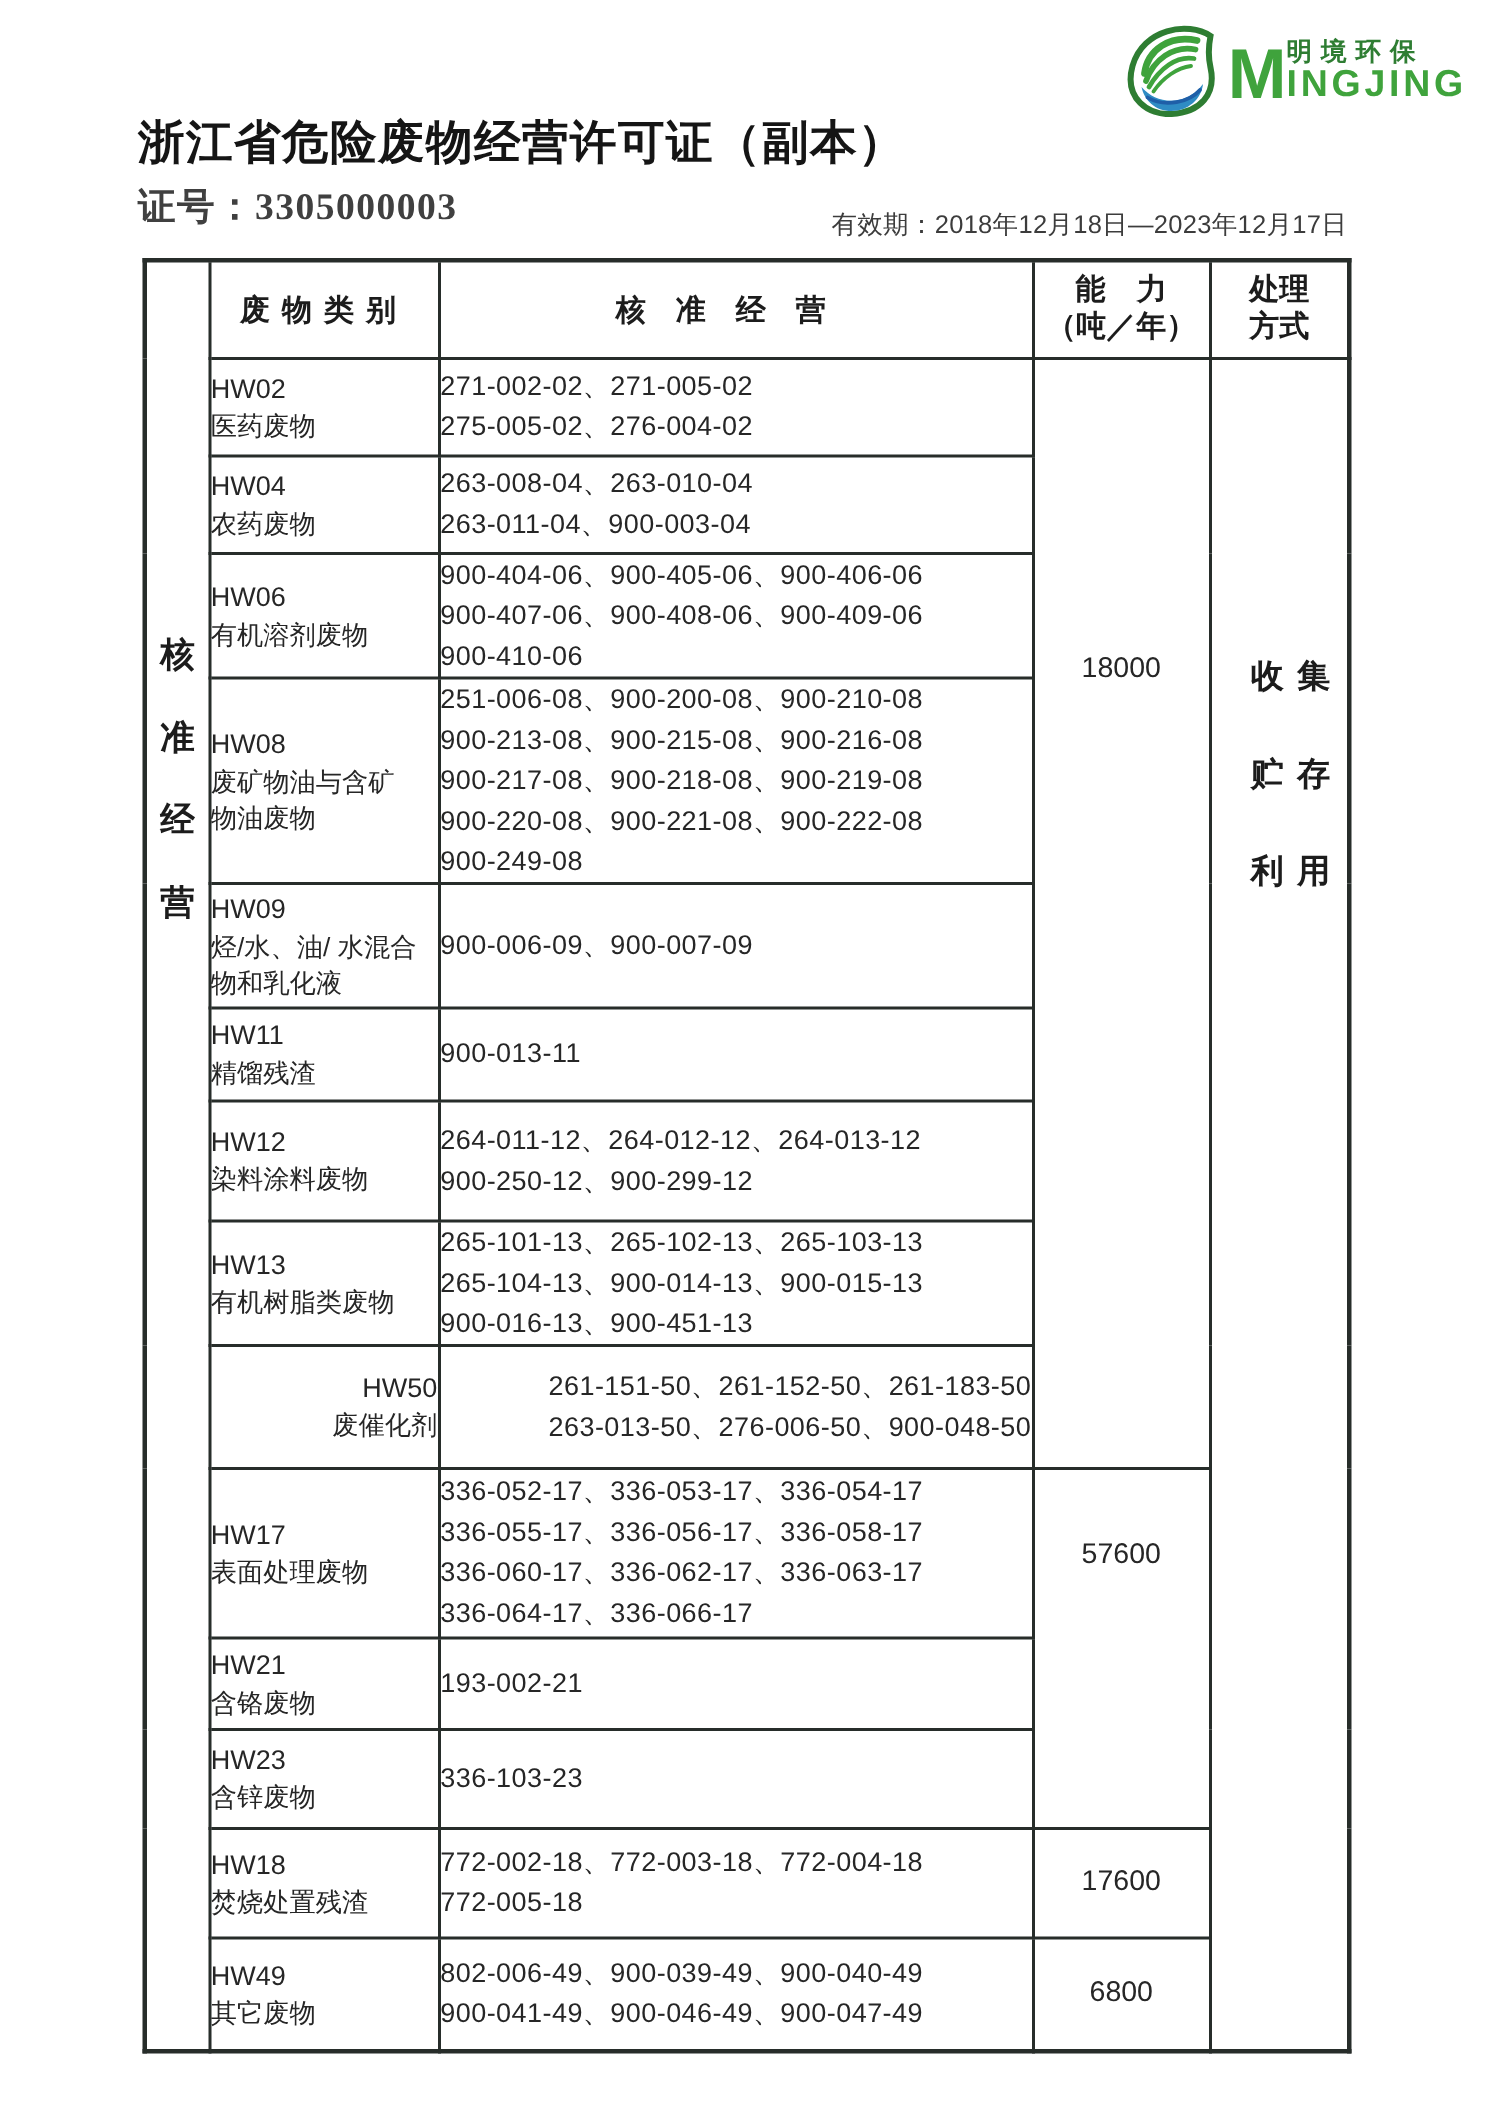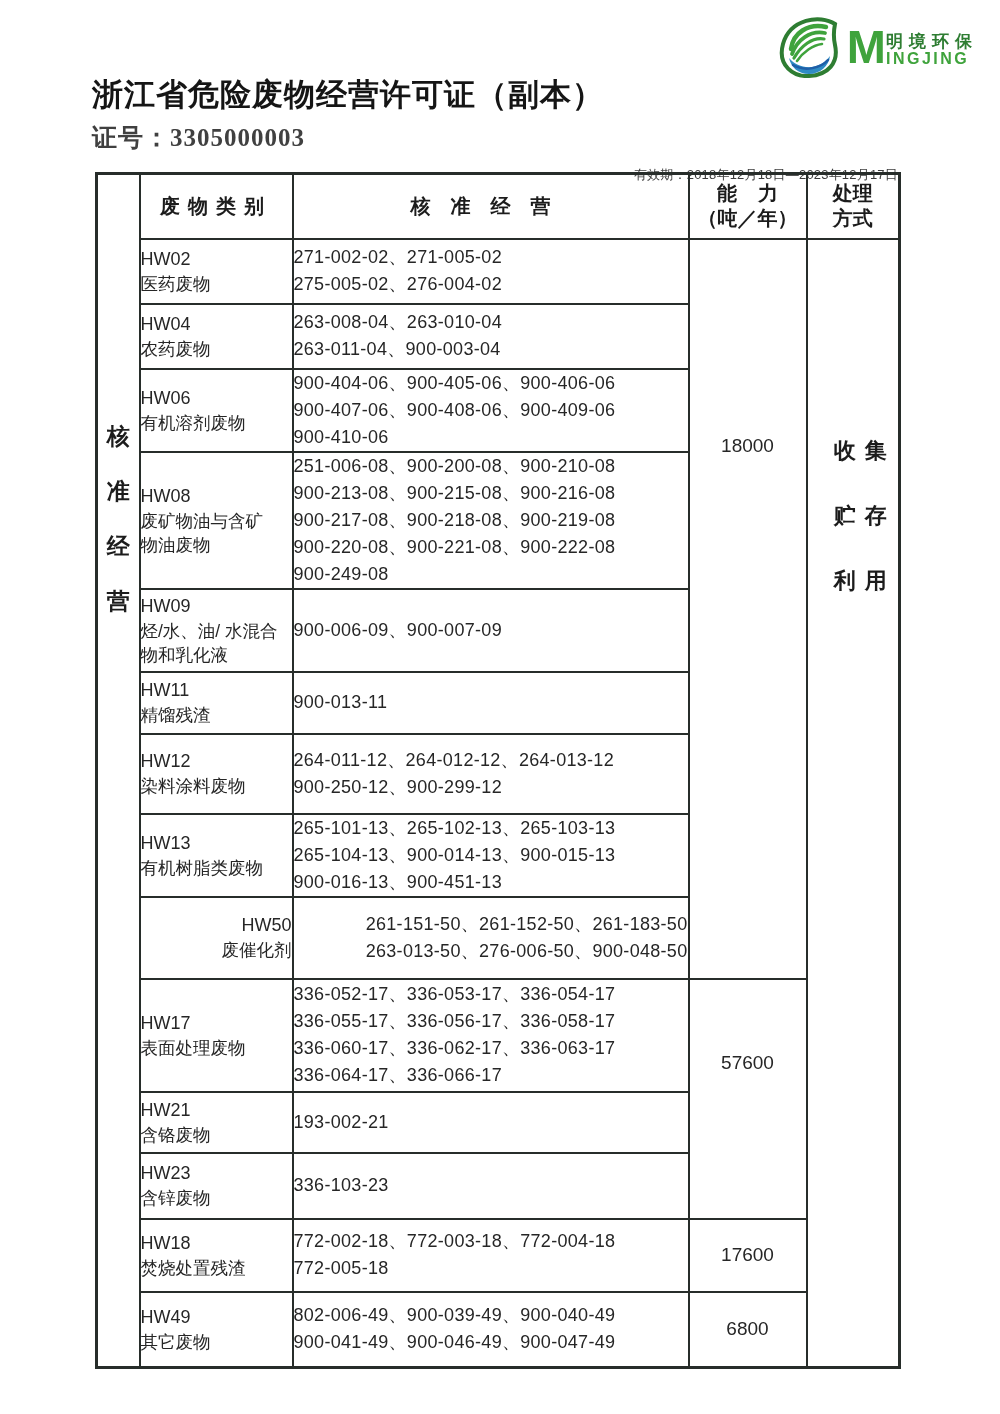--- a/index.html
+++ b/index.html
@@ -7,36 +7,36 @@
     width:1000px; height:1414px; position:relative; overflow:hidden;
     font-family:"Liberation Sans","DejaVu Sans",sans-serif; color:#222;
   }
   
   .logo { position:absolute; top:16px; right:22px; display:flex; align-items:center; gap:5px; }
   .logo-icon { width:64px; height:62px; }
   .logo-text { display:flex; align-items:flex-end; }
   .logo-m { font-size:47px; font-weight:bold; line-height:0.82; letter-spacing:0; }
   .logo-col { display:flex; flex-direction:column; }
   .logo-cn { font-size:17px; font-weight:bold; letter-spacing:6px; line-height:1.15; }
-  .logo-en { font-size:16px; font-weight:bold; letter-spacing:2.5px; line-height:0.95; }
+  .logo-en { font-size:25px; font-weight:bold; letter-spacing:2.5px; line-height:0.95; }
 
   .page-title {
     position:absolute; left:92px; top:74px;
     font-family:"Liberation Serif","DejaVu Serif",serif;
     font-weight:bold; font-size:31px; color:#151515; letter-spacing:1px;
     white-space:nowrap;
   }
   .cert-line {
     position:absolute; left:92px; top:121px;
     font-family:"Liberation Serif","DejaVu Serif",serif;
     font-weight:bold; font-size:25px; color:#404040; letter-spacing:1px;
   }
   .validity {
     position:absolute; right:102px; top:138px;
-    font-size:13px; color:#3c3c3c; letter-spacing:0.2px;margin-top:28px;
+    font-size:17px; color:#3c3c3c; letter-spacing:0.2px;
   }
 
   
   table.license {
     position:absolute; left:95px; top:172px;
     border-collapse:collapse; table-layout:fixed;
     border:3px solid #272d2a;
   }
   table.license td, table.license th { border:2px solid #272d2a; padding:0; }
   tr.hdr { height:65px; }
@@ -65,21 +65,21 @@
   td.codes {
     vertical-align:middle; padding-left:22px;
     font-size:18px; line-height:27px; letter-spacing:0.3px;
     color:#262626; white-space:pre-line;
   }
 
   td.cap { text-align:center; font-size:19px; color:#262626; }
   td.cap-top { vertical-align:top; }
   td.cap-top .cap-val { padding-top:195px; }
   td.cap-mid { vertical-align:top; }
-  td.cap-mid .cap-val { padding-top:72px; }
+  td.cap-mid .cap-val { padding-top:46px; }
   td.cap-center { vertical-align:middle; }
 
   td.method { vertical-align:top; text-align:center; }
   .method-inner { padding-top:200px; }
   .method-word {
     font-family:"Liberation Serif","DejaVu Serif",serif;
     font-weight:bold; font-size:22px; color:#1c1c1c;
     letter-spacing:9px; padding-left:24px;
     height:22px; line-height:22px; margin-bottom:43px;
   }

